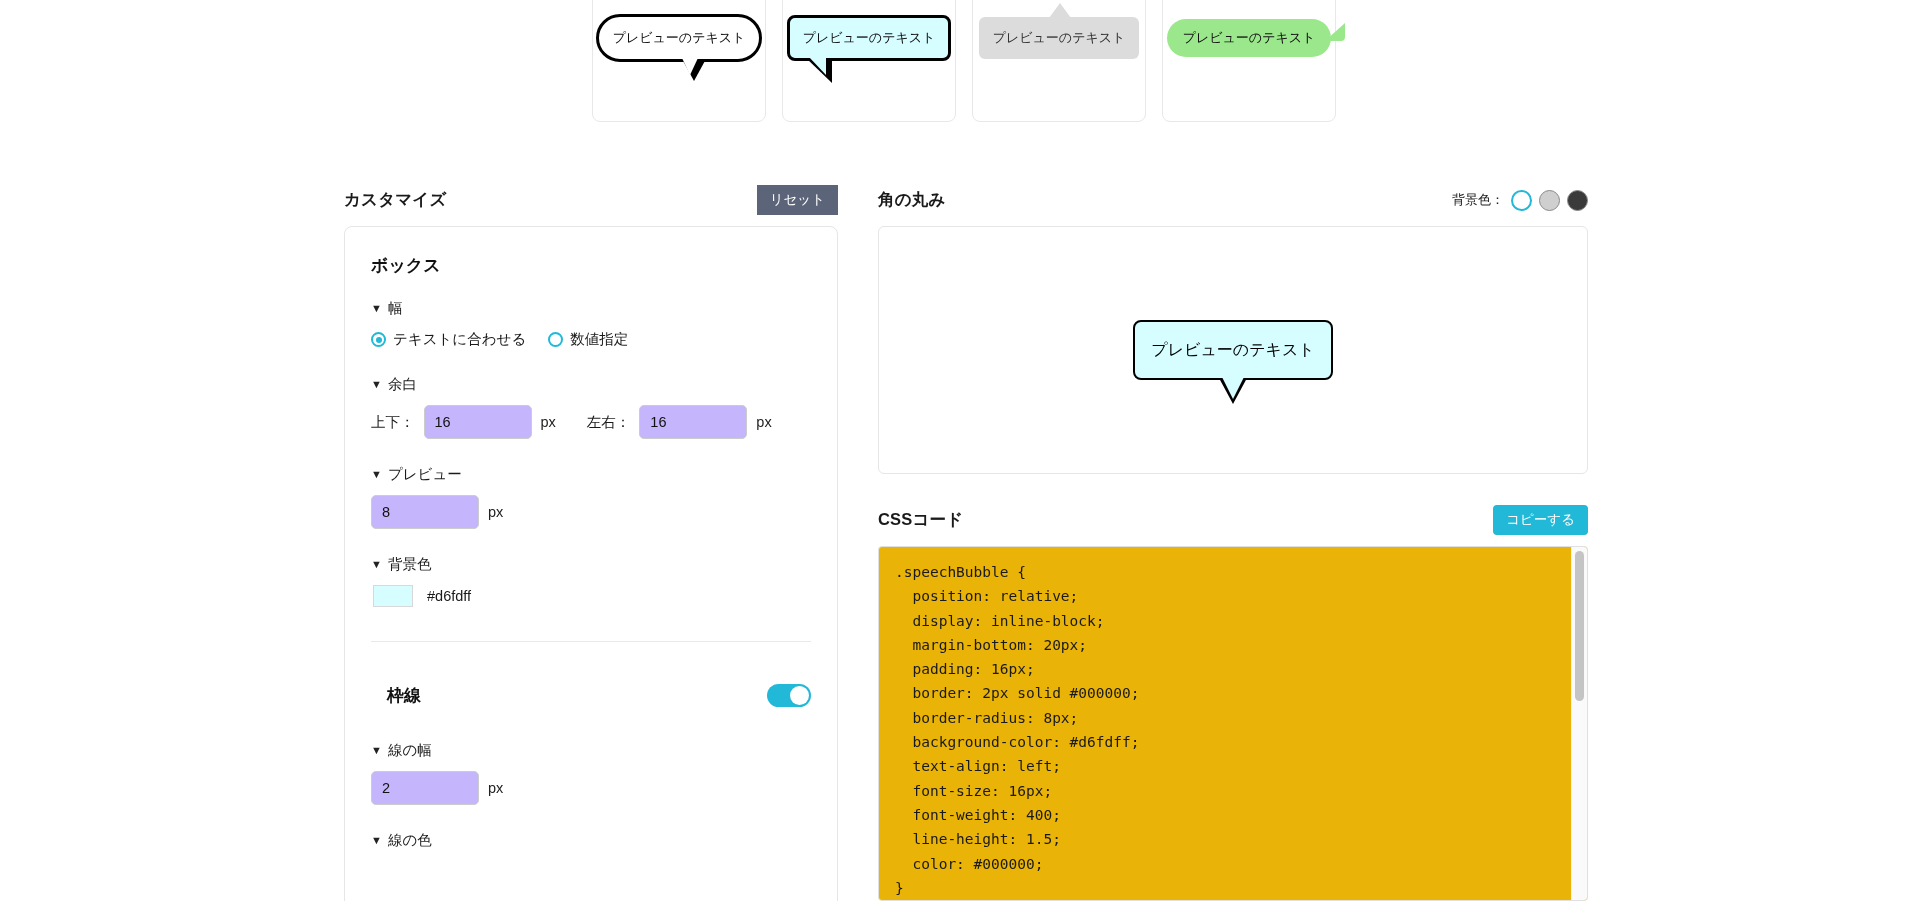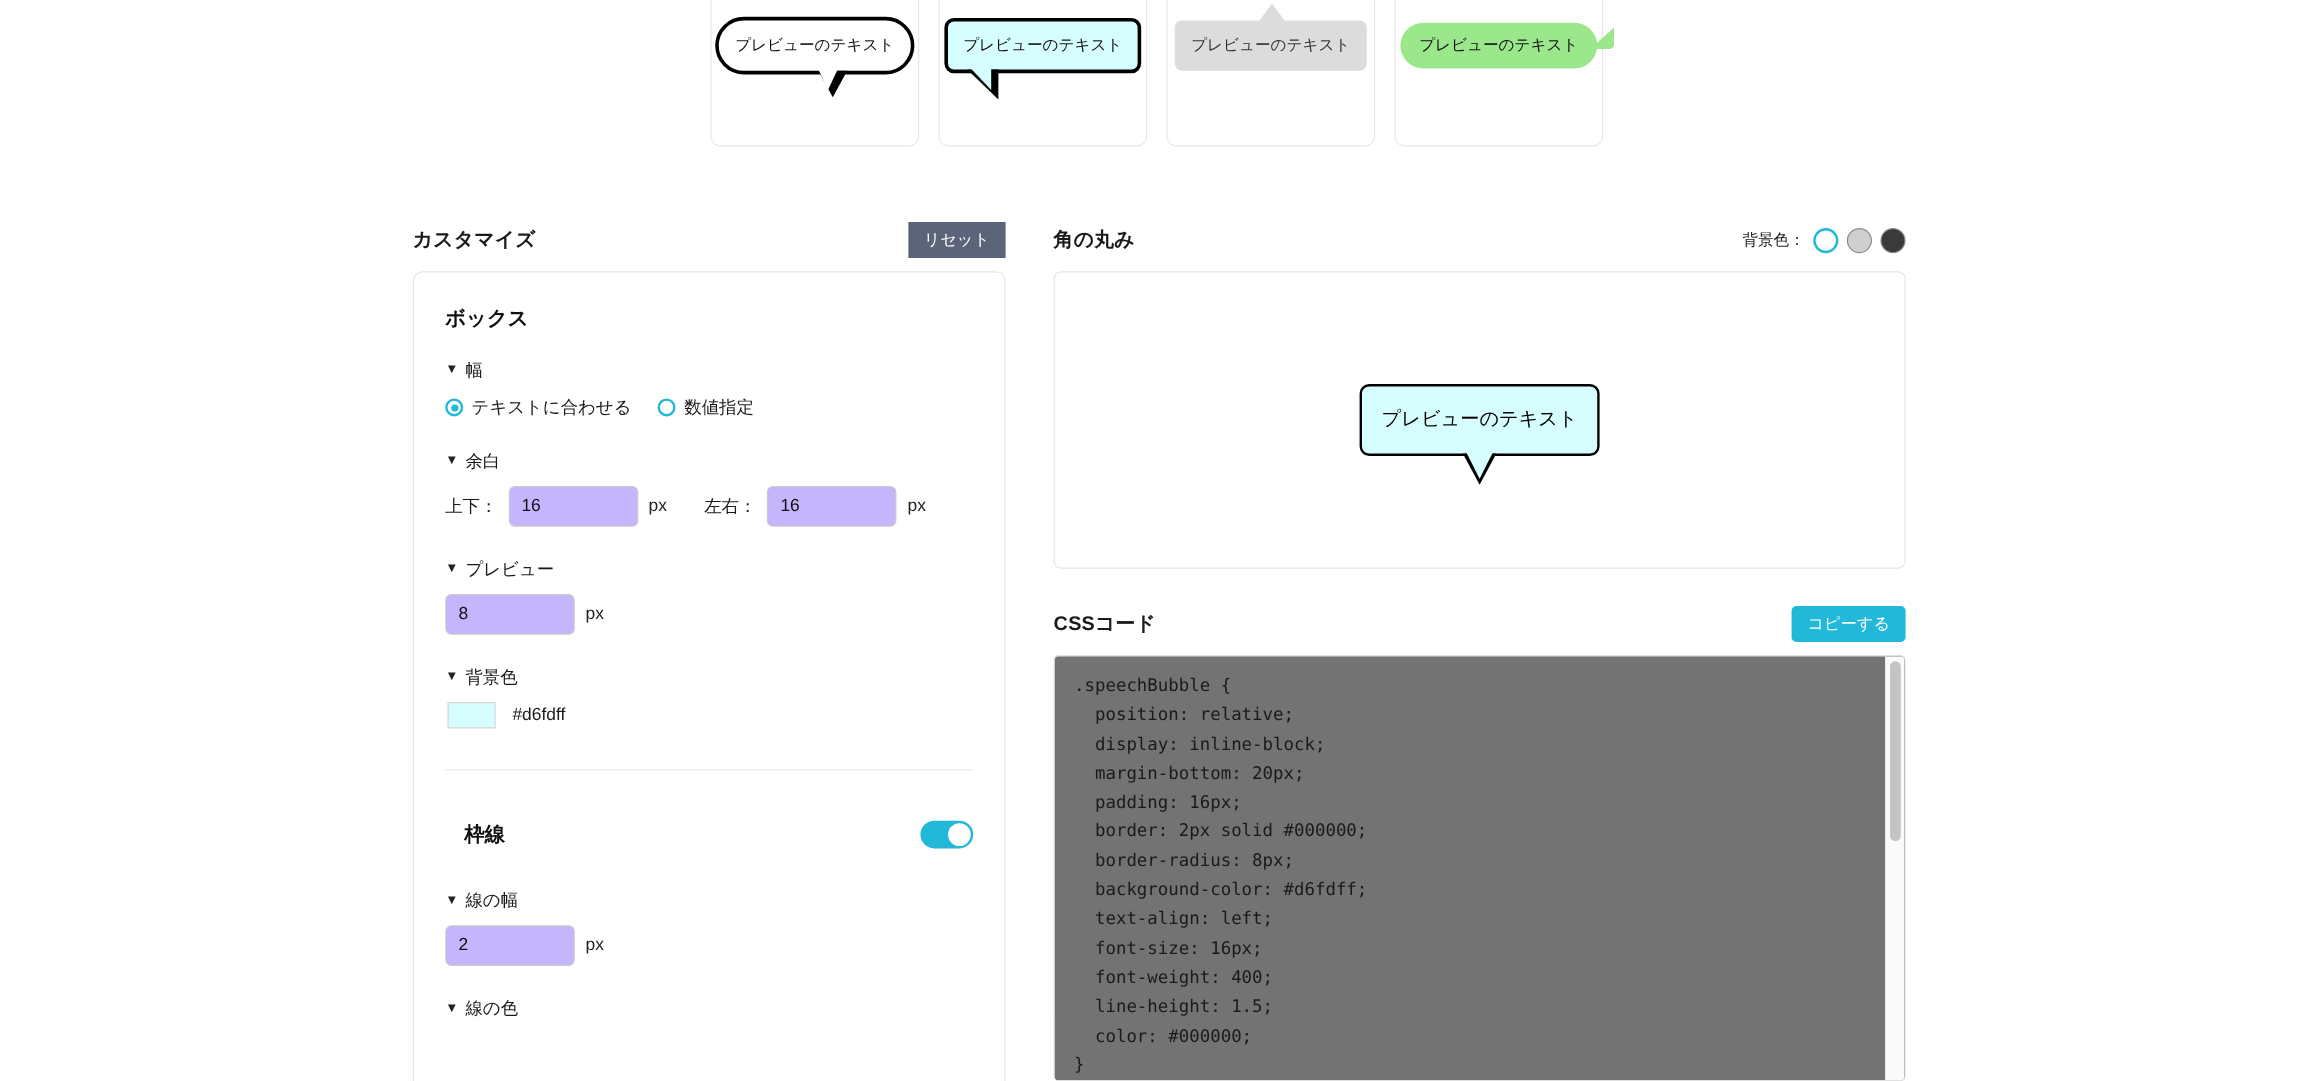--- a/index.html
+++ b/index.html
@@ -379,21 +379,21 @@
     border-style: solid;
     border-width: 22px 11px 0 11px;
     border-color: #d6fdff transparent transparent transparent;
   }
 
   
   .code-box {
     position: relative;
     border: 1px solid #e0e0e0;
     border-radius: 4px;
-    background: #737373;
+    background: #eab308;
     height: 355px;
     overflow: hidden;
     box-sizing: border-box;
   }
   .code-box pre {
     margin: 0;
     padding: 13px 16px;
     font-family: "DejaVu Sans Mono", "Liberation Mono", monospace;
     font-size: 14.5px;
     line-height: 24.3px;

